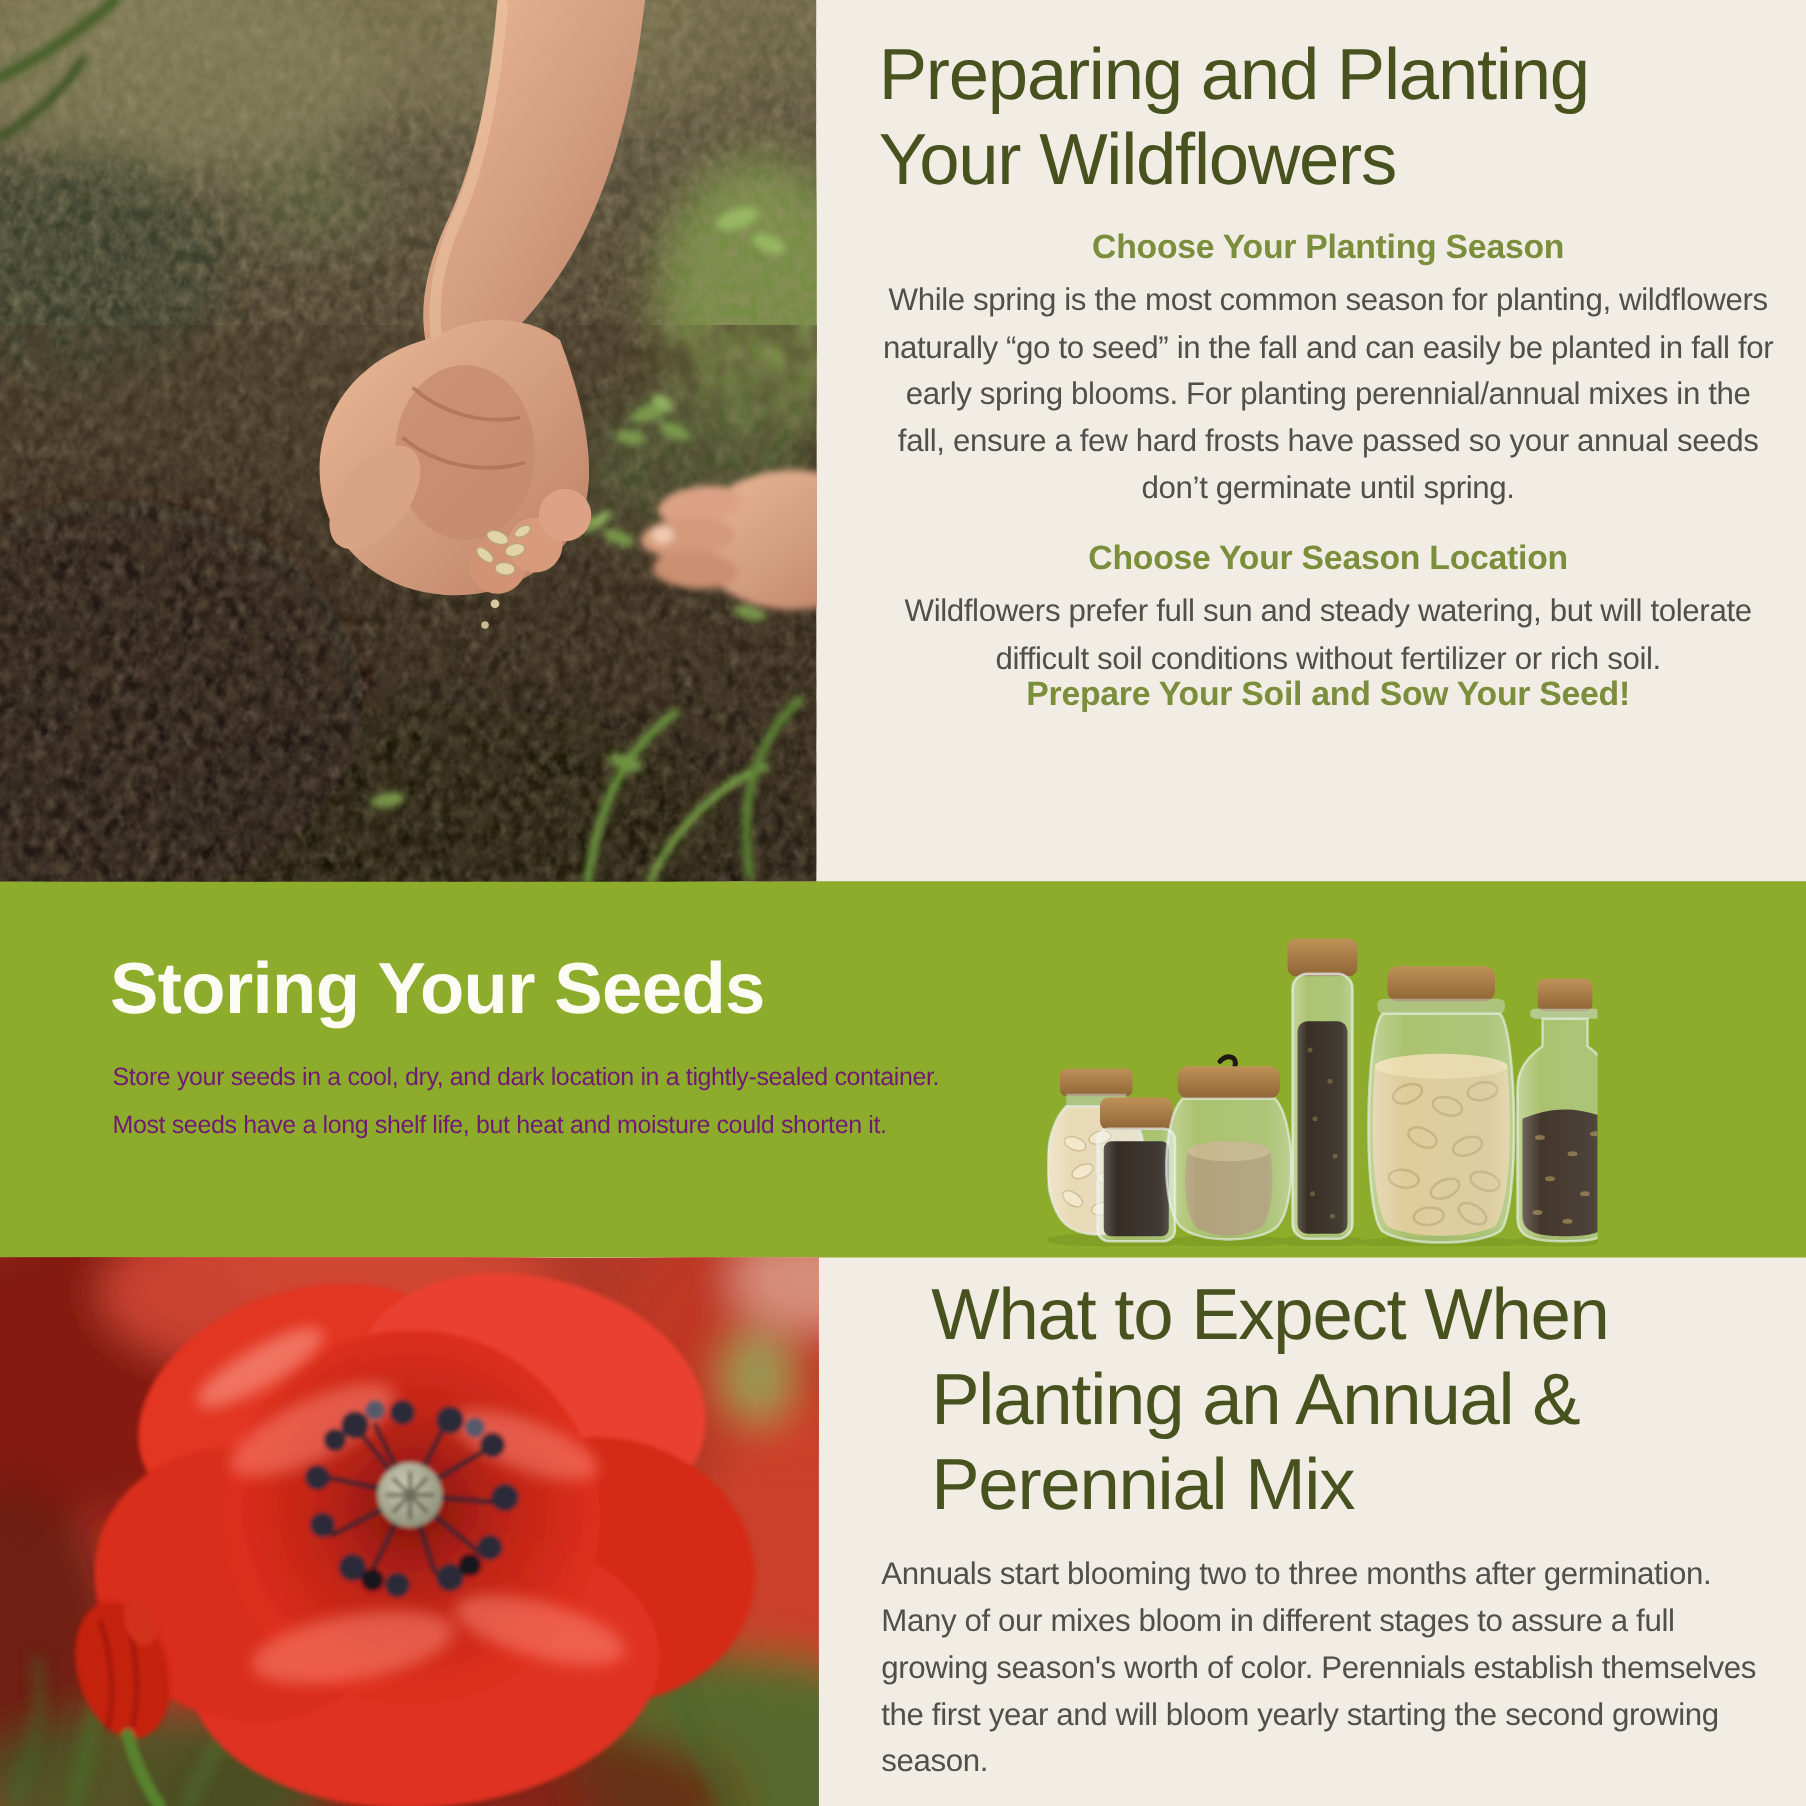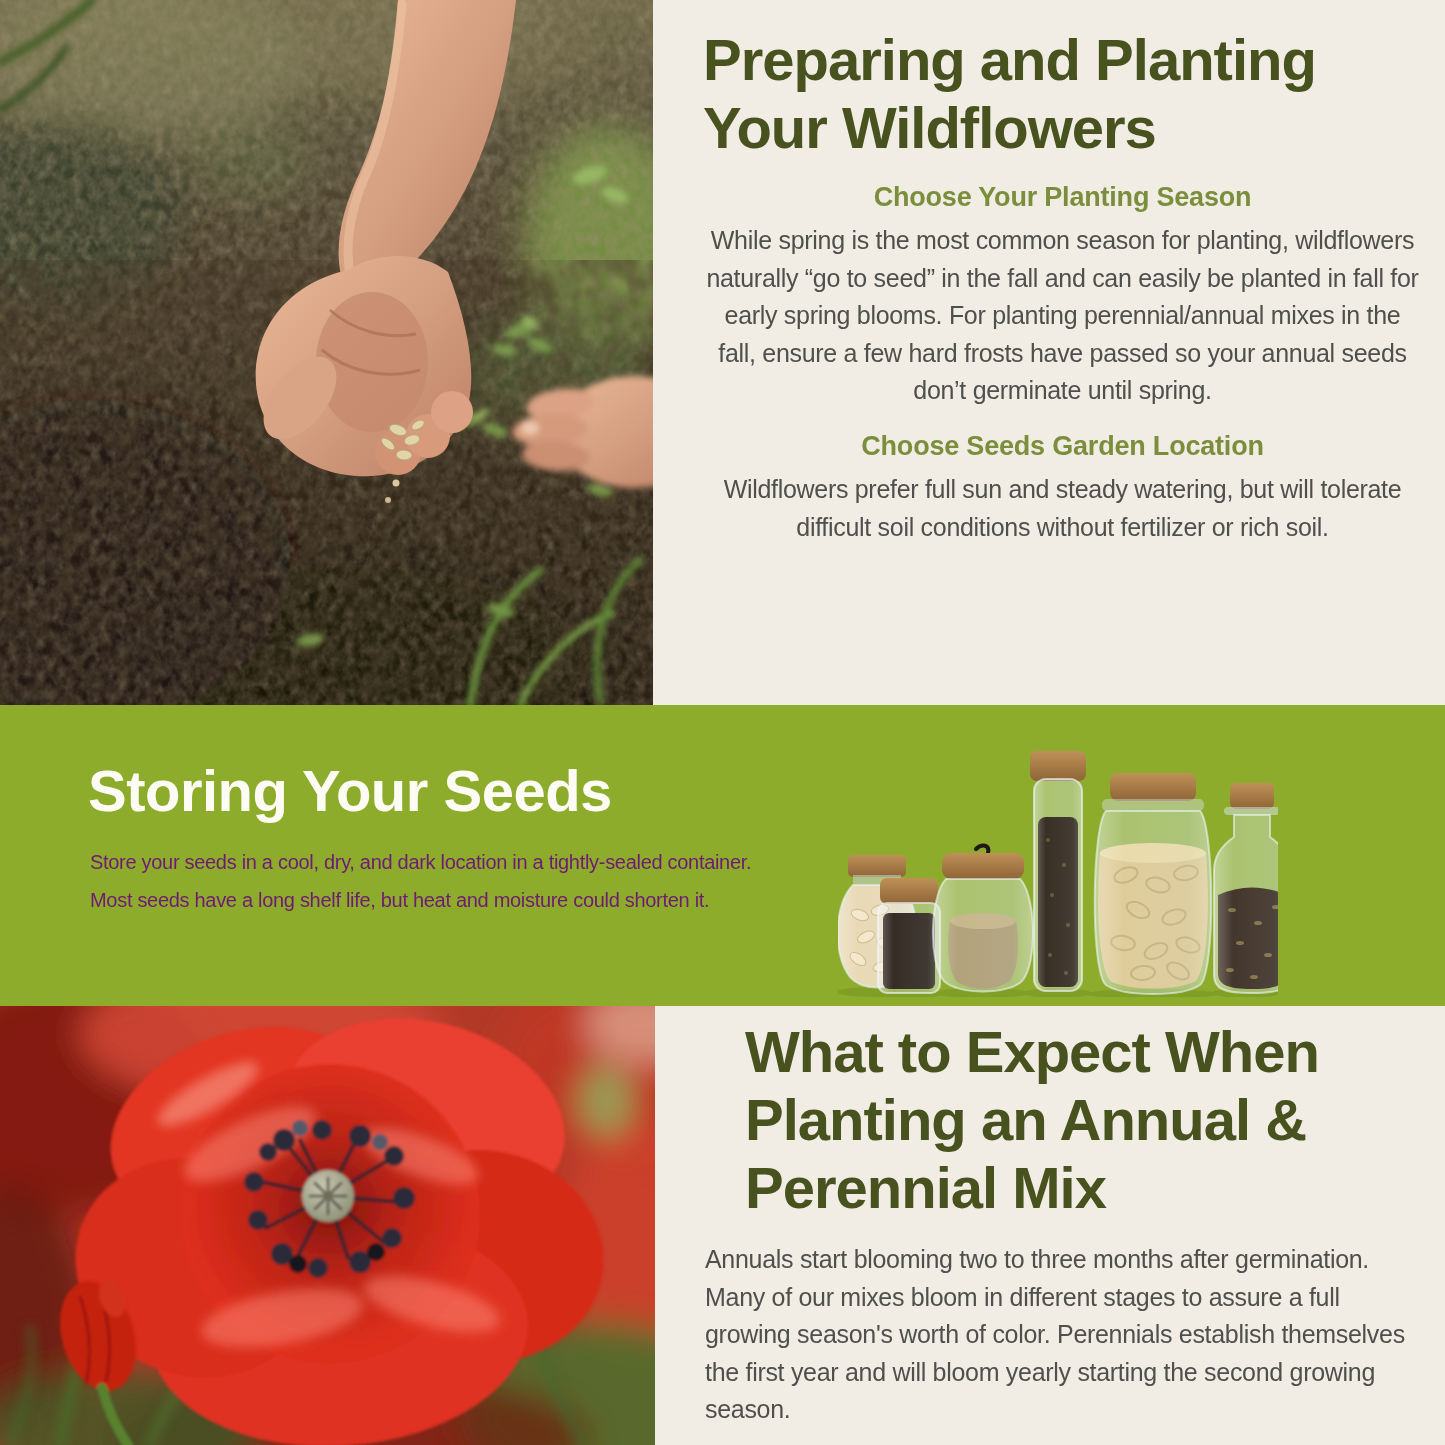--- a/index.html
+++ b/index.html
@@ -15,21 +15,21 @@
   .photo svg{display:block;width:100%;height:100%;}
   .photo-sowing{left:0;top:0;width:653px;height:705px;}
   .photo-poppy{left:0;top:1006px;width:655px;height:439px;}
 
   .band{position:absolute;left:0;top:705px;width:1445px;height:301px;background:var(--band-green,#8dac2b);}
   .jars{position:absolute;left:838px;top:745px;width:440px;height:252px;}
   .jars svg{display:block;width:100%;height:100%;}
 
   .h1{
     position:absolute;margin:0;
-    font-size:58px;line-height:68px;font-weight:bold;letter-spacing:-1px;
+    font-size:58px;line-height:68px;font-weight:normal;letter-spacing:-1px;
     color:var(--heading-green,#48521f);
   }
   .sub{position:absolute;text-align:center;}
   .sub h3{
     margin:0 0 9px 0;font-size:27px;line-height:32px;font-weight:bold;letter-spacing:-0.2px;
     color:var(--subheading-green,#7b8e3c);
   }
   .sub p, .bodytext{
     margin:0;font-size:25px;line-height:37.5px;letter-spacing:-0.3px;
     color:var(--body-text,#4f4f4c);
@@ -162,25 +162,26 @@
 
   <section>
     <h1 class="h1" style="left:703px;top:26px;width:660px">Preparing and Planting Your Wildflowers</h1>
 
     <div class="sub" style="left:705px;top:181px;width:715px">
       <h3>Choose Your Planting Season</h3>
       <p>While spring is the most common season for planting, wildflowers naturally “go to seed” in the fall and can easily be planted in fall for early spring blooms. For planting perennial/annual mixes in the fall, ensure a few hard frosts have passed so your annual seeds don’t germinate until spring.</p>
     </div>
 
     <div class="sub" style="left:705px;top:430px;width:715px">
-      <h3>Choose Seeds Garden Location</h3>
+      <h3>Choose Your Season Location</h3>
       <p>Wildflowers prefer full sun and steady watering, but will tolerate difficult soil conditions without fertilizer or rich soil.</p>
     </div>
 
     <div class="sub" style="left:705px;top:539px;width:715px">
+      <h3>Prepare Your Soil and Sow Your Seed!</h3>
     </div>
   </section>
 
   <div class="band">
     <h2 class="banner-title" style="position:absolute;left:88px;top:53px;">Storing Your Seeds</h2>
     <p class="banner-body" style="position:absolute;left:90px;top:138px;">Store your seeds in a cool, dry, and dark location in a tightly-sealed container. Most seeds have a long shelf life, but heat and moisture could shorten it.</p>
 
     <div class="jars" style="position:absolute;left:838px;top:40px;">
       <svg viewBox="0 0 440 252" aria-hidden="true">
         <defs>

